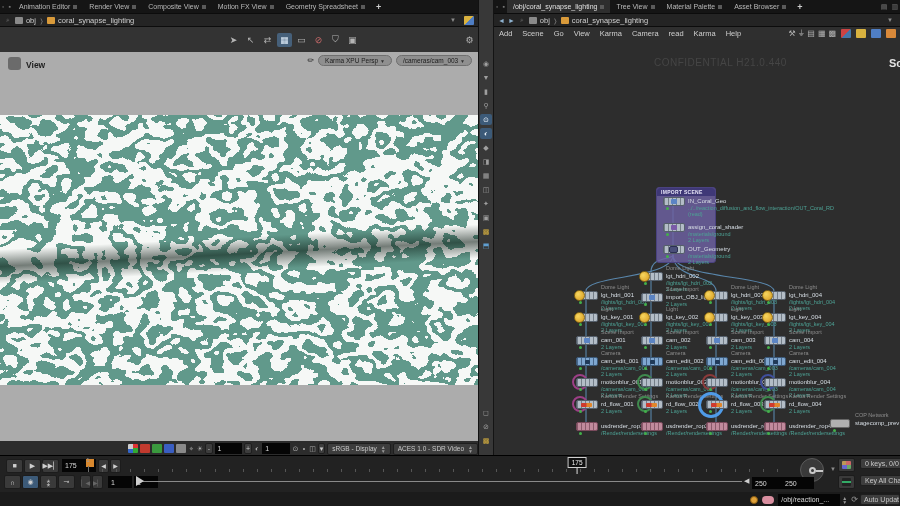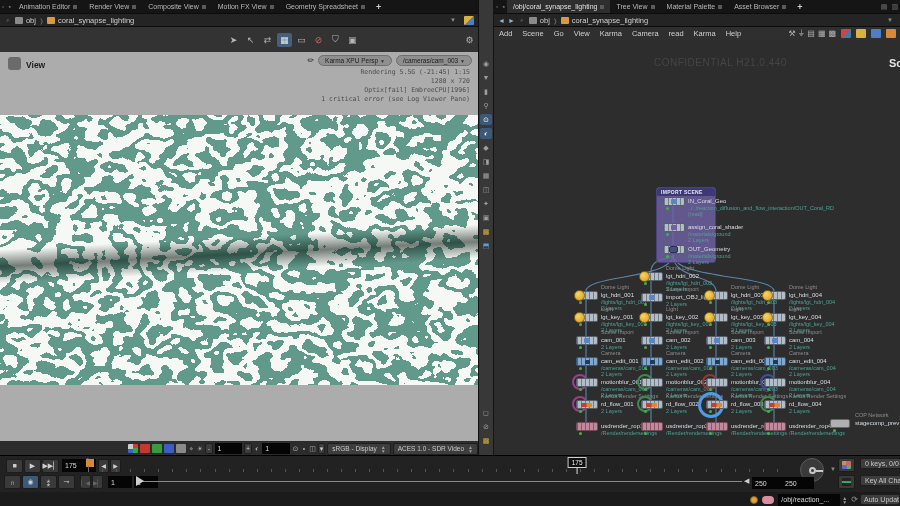--- a/index.html
+++ b/index.html
@@ -172,26 +172,20 @@
     <span class="tb-ic">⚙</span>
   </div>
 
   <div id="viewport">
     <div id="view-badge"></div>
     <div id="view-label">View</div>
     <div id="cam-row">
       <span style="font-size:8px;color:#2a2a2a;">✏</span>
       <span class="pill"><span>Karma XPU  Persp</span> <span class="pd">▼</span></span>
       <span class="pill"><span>/cameras/cam_003</span> <span class="pd">▼</span></span>
-    </div>
-    <div id="stats">
-      <div>Rendering  5.5G  (-21:45)  1:15</div>
-      <div>1280 x 720</div>
-      <div>Optix[fail] EmbreeCPU[1996]</div>
-      <div>1 critical error (see Log Viewer Pane)</div>
     </div>
 
     <svg id="coral" width="478" height="270" xmlns="http://www.w3.org/2000/svg">
       <defs>
         <filter id="coralF" x="0" y="0" width="100%" height="100%">
           <feTurbulence type="fractalNoise" baseFrequency="0.035 0.045" numOctaves="3" seed="8" result="n"></feTurbulence>
           <feComponentTransfer in="n" result="bands">
             <feFuncR type="discrete" tableValues="0 1 0 1 0 1"></feFuncR>
             <feFuncA type="table" tableValues="1 1"></feFuncA>
           </feComponentTransfer>

